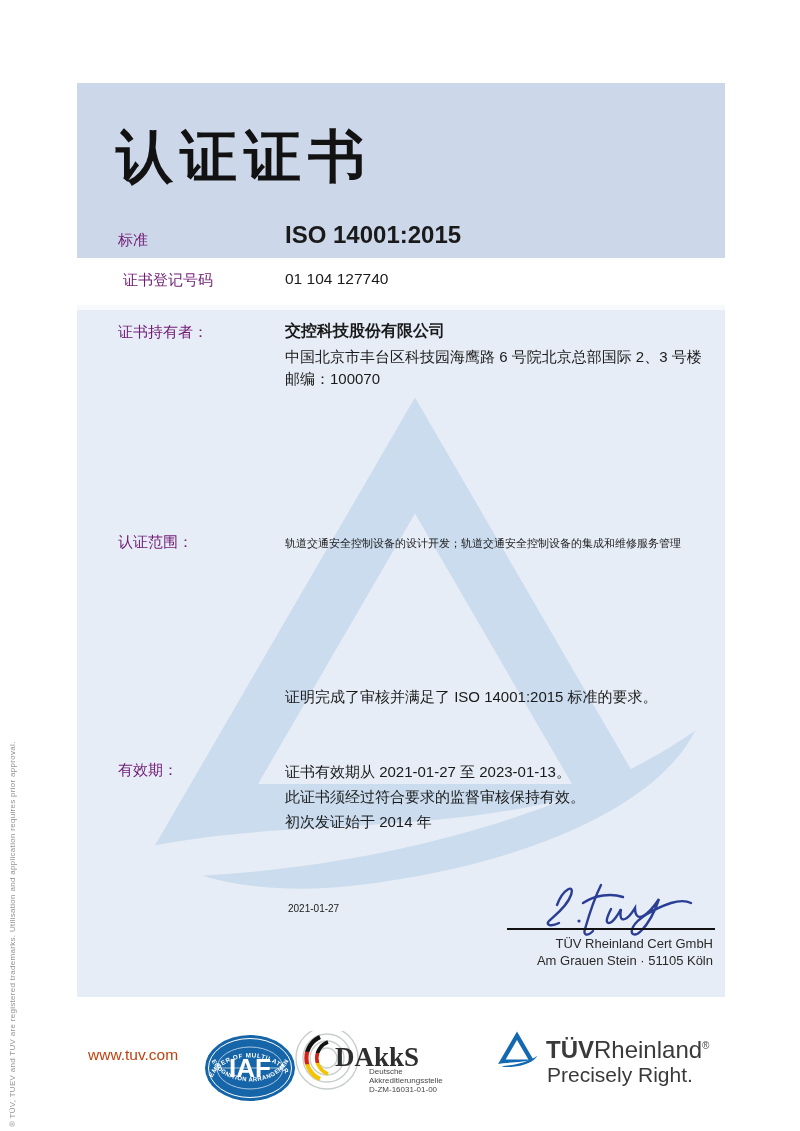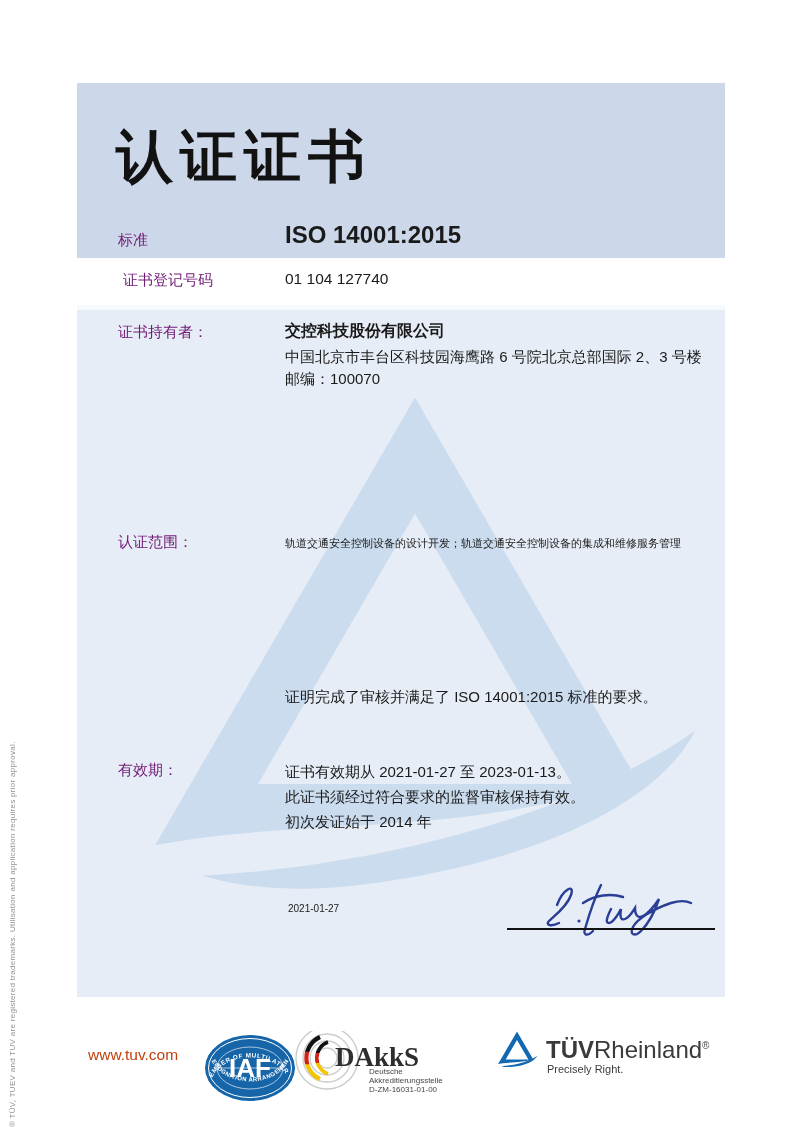--- a/index.html
+++ b/index.html
@@ -100,21 +100,21 @@
   .dakks-logo { position: absolute; left: 293px; top: 1031px; width: 156px; height: 64px; }
   .tuv-logo-triangle { position: absolute; left: 496px; top: 1030px; width: 42px; height: 38px; }
   .tuv-wordmark {
     position: absolute; left: 546px; top: 1036px;
     font-size: 24px; color: #3a3a3a; white-space: nowrap; text-align: center;
   }
   .tuv-wordmark .bold { font-weight: bold; }
   .tuv-wordmark sup { font-size: 10px; color: #4a4a4a; }
   .tuv-tagline {
     position: absolute; left: 547px; top: 1063px;
-    font-size: 11px; color: #3a3a3a;
+    font-size: 21px; color: #3a3a3a;
   }
 </style>
 </head>
 <body>
 
 <div class="side-note">® TÜV, TUEV and TUV are registered trademarks. Utilisation and application requires prior approval.</div>
 
 <div class="card">
 
   <div class="card-header">
@@ -157,20 +157,24 @@
   <svg class="signature-svg" viewBox="0 0 170 66" aria-hidden="true">
     <g fill="none" stroke="#2a3e96" stroke-width="2.4" stroke-linecap="round">
       <path d="M22 34 C28 18 40 12 36 24 C32 36 18 46 14 50 C10 54 16 56 24 52"></path>
       <circle cx="44" cy="50" r="1.6" fill="#2a3e96" stroke="none"></circle>
       <path d="M66 14 C60 26 54 44 50 58 C48 64 52 66 58 60"></path>
       <path d="M48 32 C60 24 76 22 88 26"></path>
       <path d="M76 38 C72 46 70 52 74 52 C78 52 84 42 86 38 C85 44 85 50 90 48 C95 46 98 40 100 37 C100 43 102 48 108 45 C114 42 120 34 124 28 C120 40 114 52 106 60 C100 66 94 64 98 56 C102 48 118 38 136 32 C146 29 152 30 156 32"></path>
     </g>
   </svg>
   <div class="signature-line"></div>
+  <div class="signatory">
+    <div>TÜV Rheinland Cert GmbH</div>
+    <div>Am Grauen Stein · 51105 Köln</div>
+  </div>
 </div>
 
 <div class="website">www.tuv.com</div>
 
 <svg class="iaf-logo" viewBox="0 0 92 68" aria-hidden="true">
   <ellipse cx="46" cy="34" rx="45" ry="33" fill="#1565a8"></ellipse>
   <ellipse cx="46" cy="34" rx="41.5" ry="29.5" fill="none" stroke="#ffffff" stroke-width="1"></ellipse>
   <ellipse cx="46" cy="34" rx="33" ry="21" fill="none" stroke="#cfe0ef" stroke-width="0.8"></ellipse>
   <path d="M13 34 L79 34" stroke="#cfe0ef" stroke-width="0.8"></path>
   <defs>

